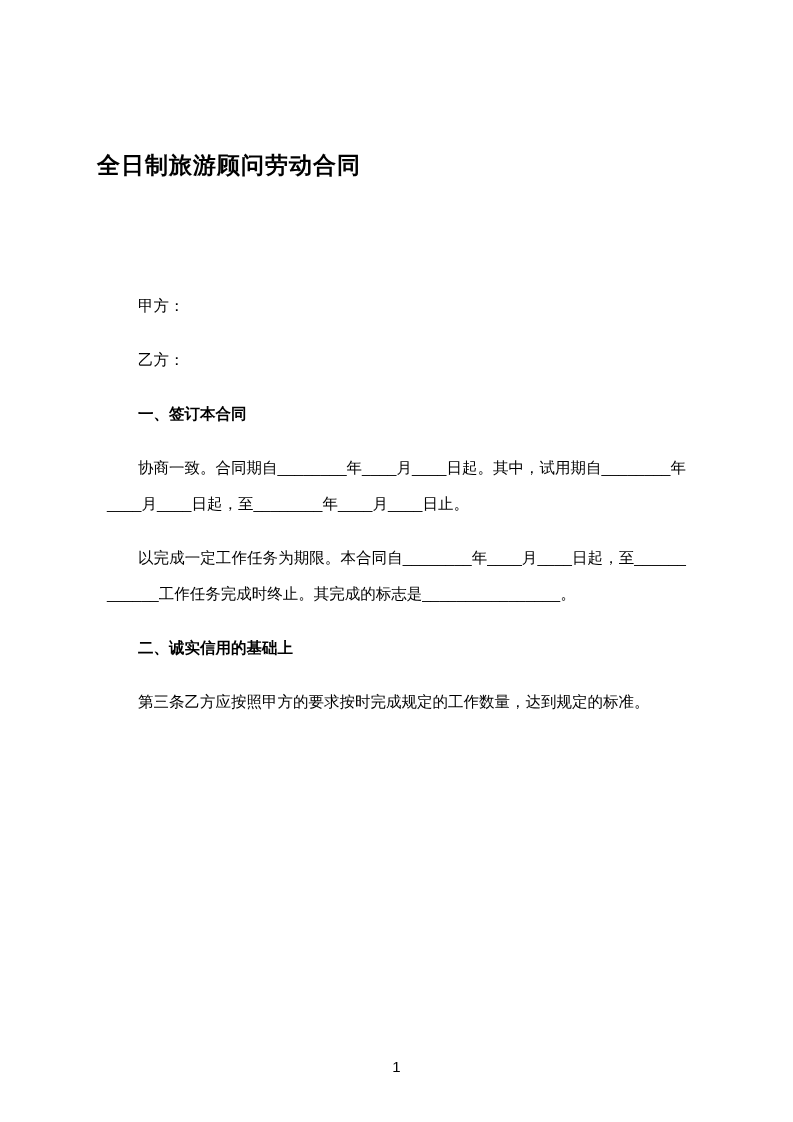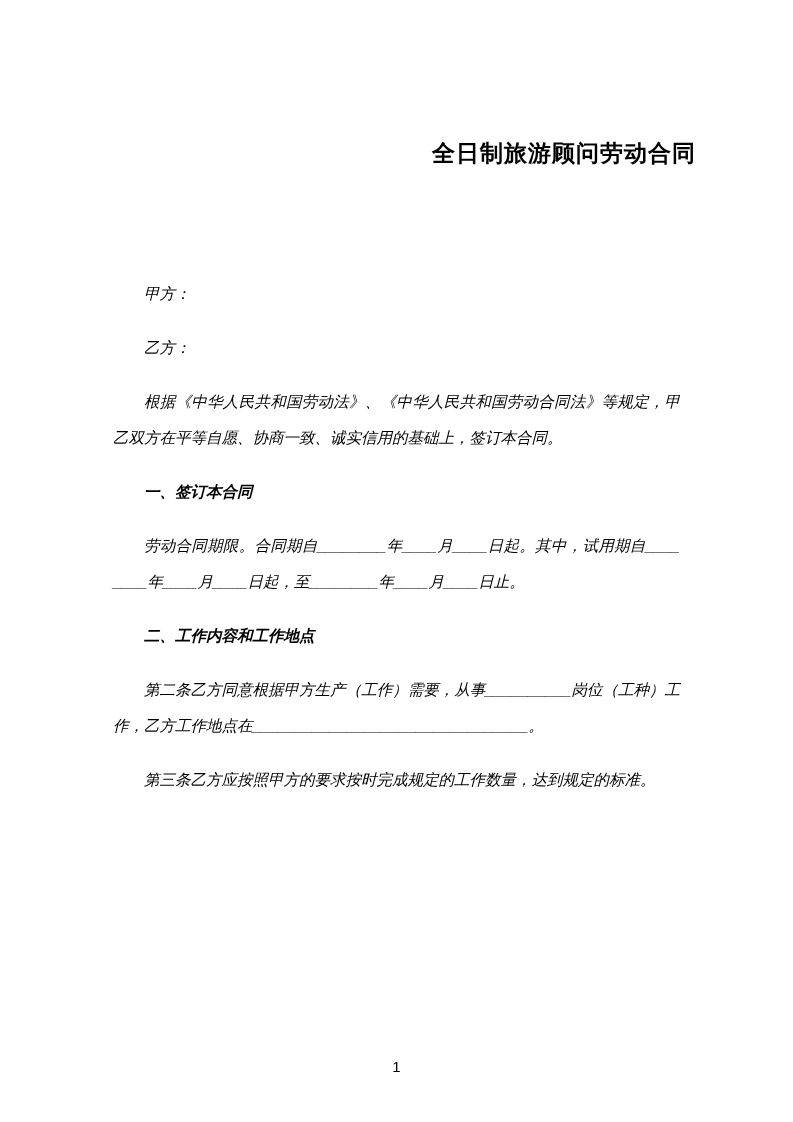--- a/index.html
+++ b/index.html
@@ -16,35 +16,34 @@
   }
   .page {
     position: relative;
     width: 793px;
     height: 1122px;
     box-sizing: border-box;
     padding: 136px 97px 0 97px;
     background: #ffffff;
   }
   .doc-title {
-    margin: 2px 0 108px 0;
-    text-align: right;
+    margin: 14px 0 108px 0;
+    text-align: left;
     font-size: 23px;
     font-weight: bold;
     line-height: 30px;
     letter-spacing: 1px;
   }
   p.para {
-    margin: 18px 16px;
+    margin: 18px 10px;
     font-size: 15.5px;
     line-height: 36px;
     text-indent: 2em;
     text-align: justify;
     word-break: break-all;
-    font-style: italic;
   }
   p.para.bold {
     font-weight: bold;
   }
   .page-number {
     position: absolute;
     left: 0;
     bottom: 46px;
     width: 100%;
     text-align: center;
@@ -56,30 +55,29 @@
 <body>
 
 <div class="page">
 
   <h1 class="doc-title">全日制旅游顾问劳动合同</h1>
 
   <p class="para">甲方：</p>
 
   <p class="para">乙方：</p>
 
-  <p class="para">根据《中华人民共和国劳动法》、《中华人民共和国劳动合同法》等规定，甲乙双方在平等自愿、协商一致、诚实信用的基础上，签订本合同。</p>
 
   <p class="para bold">一、签订本合同</p>
 
 
 
-  <p class="para">劳动合同期限。合同期自________年____月____日起。其中，试用期自________年____月____日起，至________年____月____日止。</p>
+  <p class="para">协商一致。合同期自________年____月____日起。其中，试用期自________年____月____日起，至________年____月____日止。</p>
 
+  <p class="para">以完成一定工作任务为期限。本合同自________年____月____日起，至____________工作任务完成时终止。其完成的标志是________________。</p>
 
-  <p class="para bold">二、工作内容和工作地点</p>
+  <p class="para bold">二、诚实信用的基础上</p>
 
-  <p class="para">第二条乙方同意根据甲方生产（工作）需要，从事__________岗位（工种）工作，乙方工作地点在________________________________。</p>
 
   <p class="para">第三条乙方应按照甲方的要求按时完成规定的工作数量，达到规定的标准。</p>
 
   <div class="page-number">1</div>
 
 </div>
 
 </body></html>

